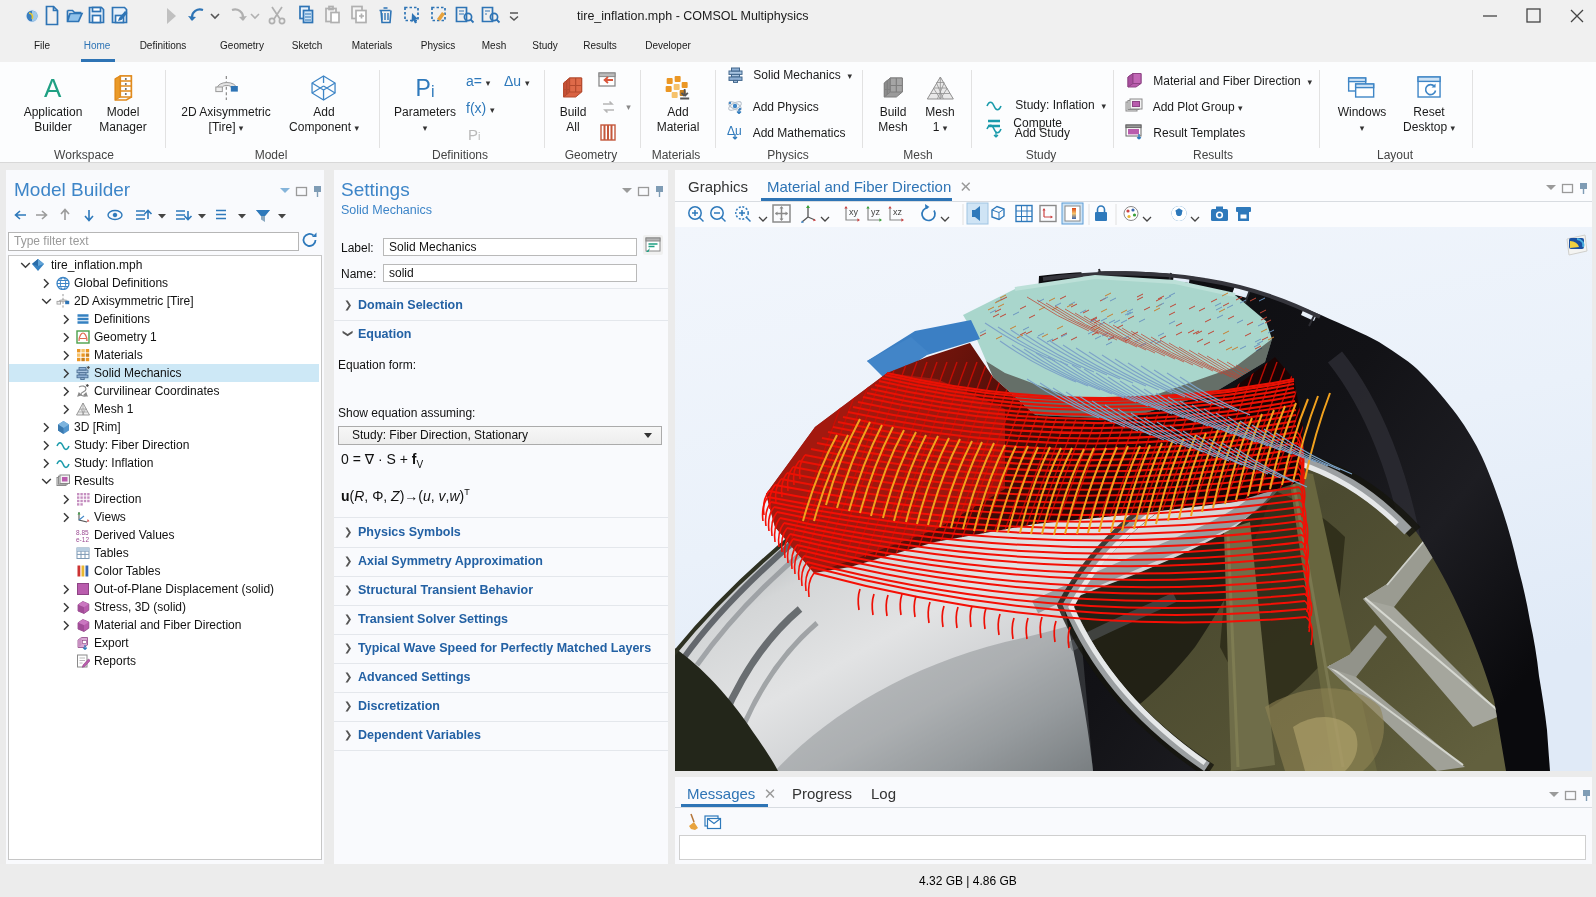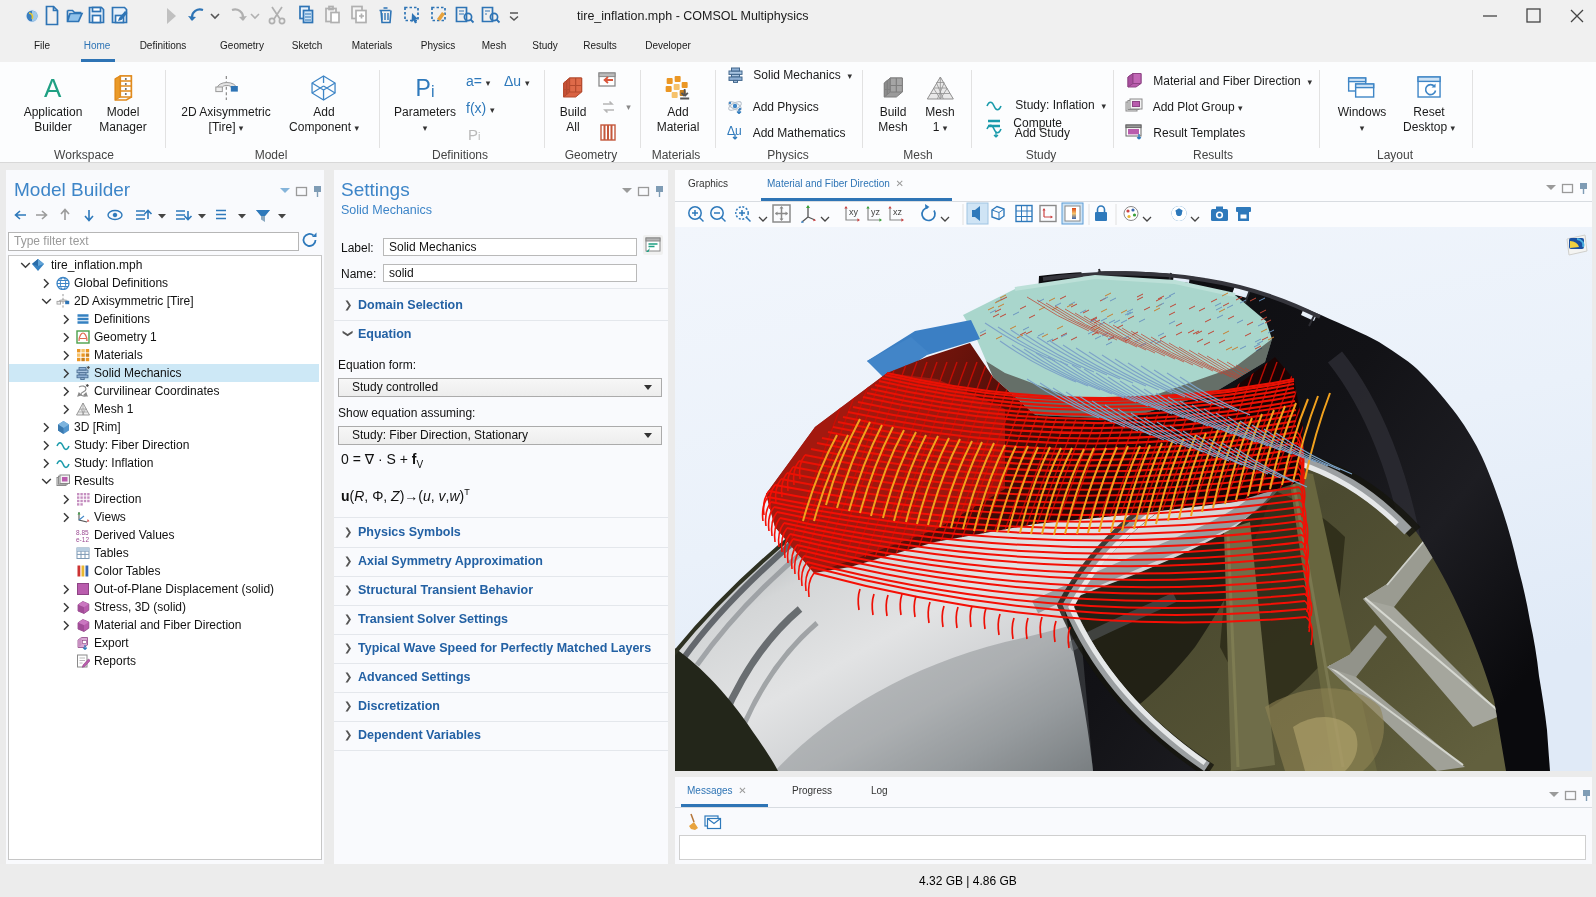--- a/index.html
+++ b/index.html
@@ -37,21 +37,21 @@
 #filterbox{position:absolute;left:2px;top:62px;width:284px;height:17px;border:1px solid #b6b6b6;background:#fff;color:#9a9a9a;font-size:12px;line-height:17px;padding-left:5px;}
 
 .slabel{font-size:12px;color:#111;}
 .sinput{position:absolute;height:16px;border:1px solid #b9b9b9;background:#fff;font-size:12px;line-height:16px;padding-left:5px;color:#111;}
 .sdrop{position:absolute;left:4px;width:309px;height:17px;border:1px solid #ababab;background:linear-gradient(#f7f7f7,#ededed);font-size:12px;line-height:17px;padding-left:13px;color:#111;}
 .sdrop:after{content:"";position:absolute;right:9px;top:6px;border-left:4px solid transparent;border-right:4px solid transparent;border-top:5px solid #333;}
 .sect{position:absolute;left:0;width:334px;height:29px;border-bottom:1px solid #e4e7ec;}
 .sect .sarr{position:absolute;left:10px;top:8px;color:#555;font-size:10px;}
 .sect .stt{position:absolute;left:24px;top:7px;font-size:12.5px;color:#2361a4;font-weight:bold;}
 
-.gtab{position:absolute;top:8px;font-size:10px;white-space:nowrap;}
+.gtab{position:absolute;top:8px;font-size:15px;white-space:nowrap;}
 
 #msgarea{position:absolute;left:4px;top:58px;width:905px;height:23px;background:#fff;border:1px solid #cfcfcf;}
 #statusbar{left:0;top:864px;width:1596px;height:33px;background:#ececec;}
 </style>
 </head>
 <body>
 <div id="titlebar" class="abs">
 <svg width="1596" height="33" viewBox="0 0 1596 33">
  <g fill="none" stroke="#2e74b5" stroke-width="1.7">
 
@@ -801,21 +801,20 @@
  <div class="abs" style="left:0;top:118px;width:334px;height:1px;background:#e4e7ec;"></div>
  <div class="sect" style="top:121px;">
       <span class="sarr">❯</span>
       <span class="stt">Domain Selection</span>
     </div>
  <div class="sect" style="top:150px;border-bottom:none;">
       <span class="sarr" style="transform:rotate(90deg);">❯</span>
       <span class="stt">Equation</span>
     </div>
  <div class="abs slabel" style="left:4px;top:188px;">Equation form:</div>
- <div class="sdrop" style="top:208px;">Study controlled</div>
  <div class="abs slabel" style="left:4px;top:236px;">Show equation assuming:</div>
  <div class="sdrop" style="top:256px;">Study: Fiber Direction, Stationary</div>
  <div class="abs" style="left:7px;top:281px;font-size:14px;color:#111;">0 = ∇ · S + <b>f</b><sub style="font-size:10px;">V</sub></div>
  <div class="abs" style="left:7px;top:317px;font-size:14px;color:#111;"><b>u</b>(<i>R</i>, Φ, <i>Z</i>)→(<i>u</i>, <i>v</i>,<i>w</i>)<sup style="font-size:9px;">T</sup></div>
  <div class="abs" style="left:0;top:347px;width:334px;height:1px;background:#e4e7ec;"></div>
  <div class="sect" style="top:348px;">
       <span class="sarr">❯</span>
       <span class="stt">Physics Symbols</span>
     </div>
  <div class="sect" style="top:377px;">

